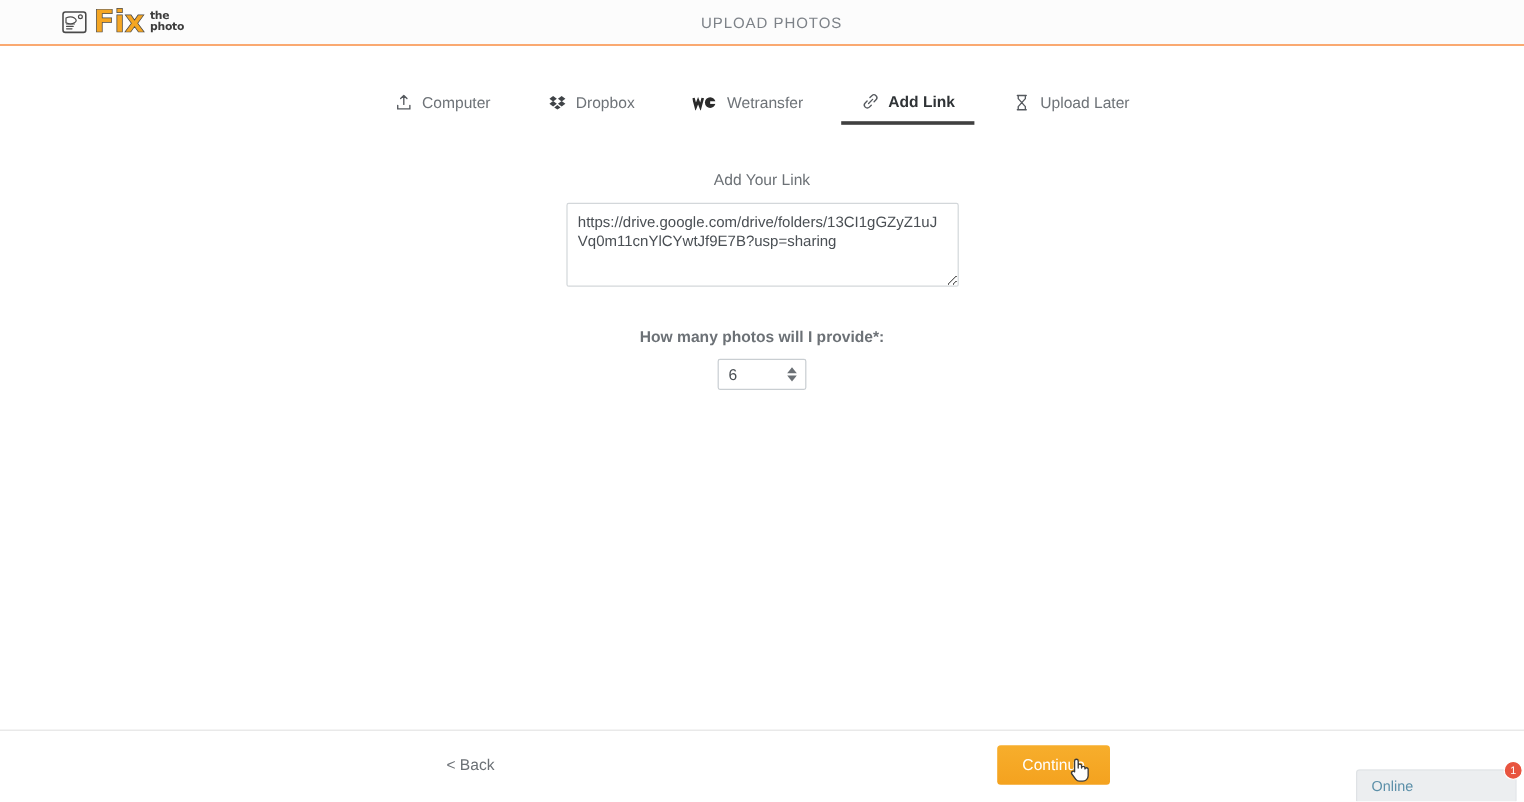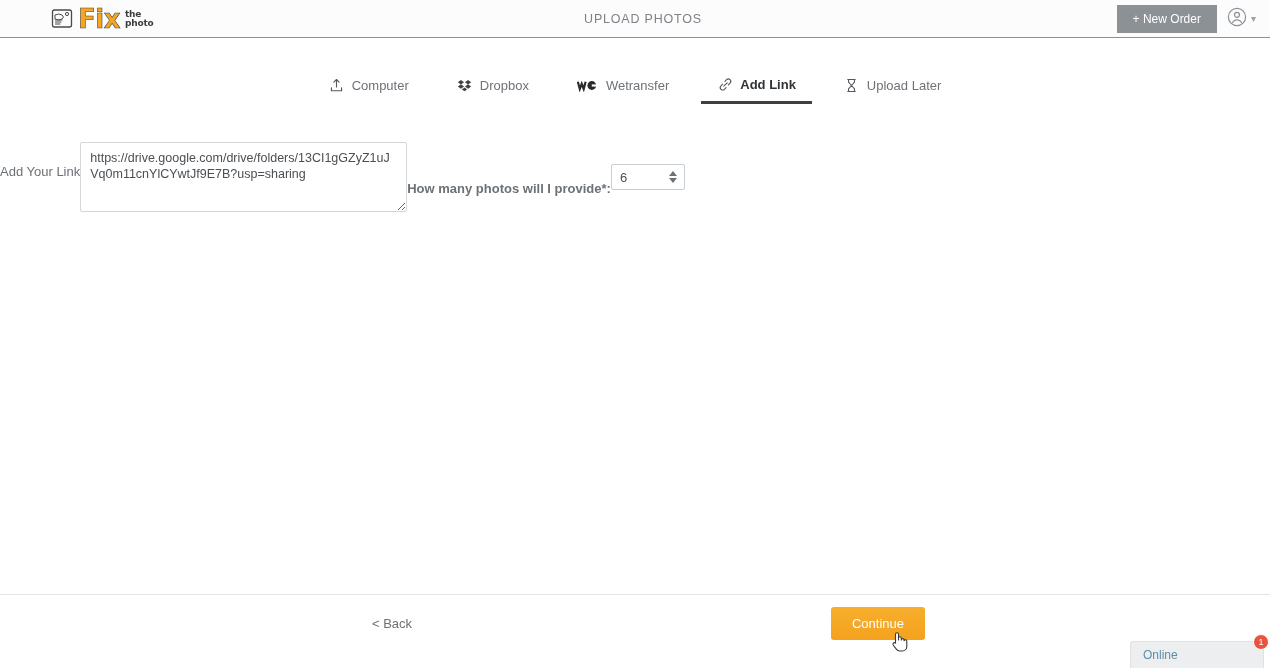--- a/index.html
+++ b/index.html
@@ -147,21 +147,21 @@
     width: 22px;
     height: 16px;
     display: inline-flex;
     align-items: center;
     justify-content: center;
   }
 
   
   .content {
     display: flex;
-    flex-direction: row;
+    flex-direction: column;
     align-items: center;
     margin-top: 38px;
   }
   .field-label {
     font-size: 13px;
     color: #6c7176;
     margin-bottom: 12px;
   }
   .link-textarea {
     width: 327px;
@@ -217,21 +217,21 @@
     border-left: 4px solid transparent;
     border-right: 4px solid transparent;
   }
   .spin-up { border-bottom: 5px solid #6b7075; }
   .spin-dn { border-top: 5px solid #6b7075; }
 
   
   .footer {
     position: absolute;
     left: 0; right: 0;
-    bottom: 16px;
+    bottom: 2px;
     height: 58px;
     border-top: 1px solid #e4e4e4;
     display: flex;
     align-items: center;
   }
   .back-link {
     margin-left: 372px;
     font-size: 13px;
     color: #6c7176;
     cursor: pointer;
@@ -315,33 +315,20 @@
     </span>
     <span class="logo-fix">Fix</span>
     <span class="logo-sub">
       <span>the</span>
       <span>photo</span>
     </span>
   </div>
 
   <div class="header-title">UPLOAD PHOTOS</div>
 
-  <div class="header-right">
-    <button class="new-order-btn">+ New Order</button>
-    <div class="avatar-wrap">
-      <span>
-        <svg width="20" height="20" viewBox="0 0 20 20">
-          <circle cx="10" cy="10" r="8.6" fill="none" stroke="#8b9096" stroke-width="1.2"></circle>
-          <circle cx="10" cy="7.8" r="2.5" fill="none" stroke="#8b9096" stroke-width="1.2"></circle>
-          <path d="M5.4 16 a4.9 4.9 0 0 1 9.2 0" fill="none" stroke="#8b9096" stroke-width="1.2"></path>
-        </svg>
-      </span>
-      <span class="chev">▾</span>
-    </div>
-  </div>
 </div>
 
 <div class="tabs">
 
   <div class="tab">
     <span class="ticon">
       <svg width="15" height="15" viewBox="0 0 16 16">
         <path d="M8 1.8 L8 9.6 M5.2 4.4 L8 1.6 L10.8 4.4" fill="none" stroke="#55595e" stroke-width="1.2" stroke-linecap="round" stroke-linejoin="round"></path>
         <path d="M2.6 10.4 L2.6 13.6 L13.4 13.6 L13.4 10.4" fill="none" stroke="#55595e" stroke-width="1.2" stroke-linecap="round"></path>
       </svg>

